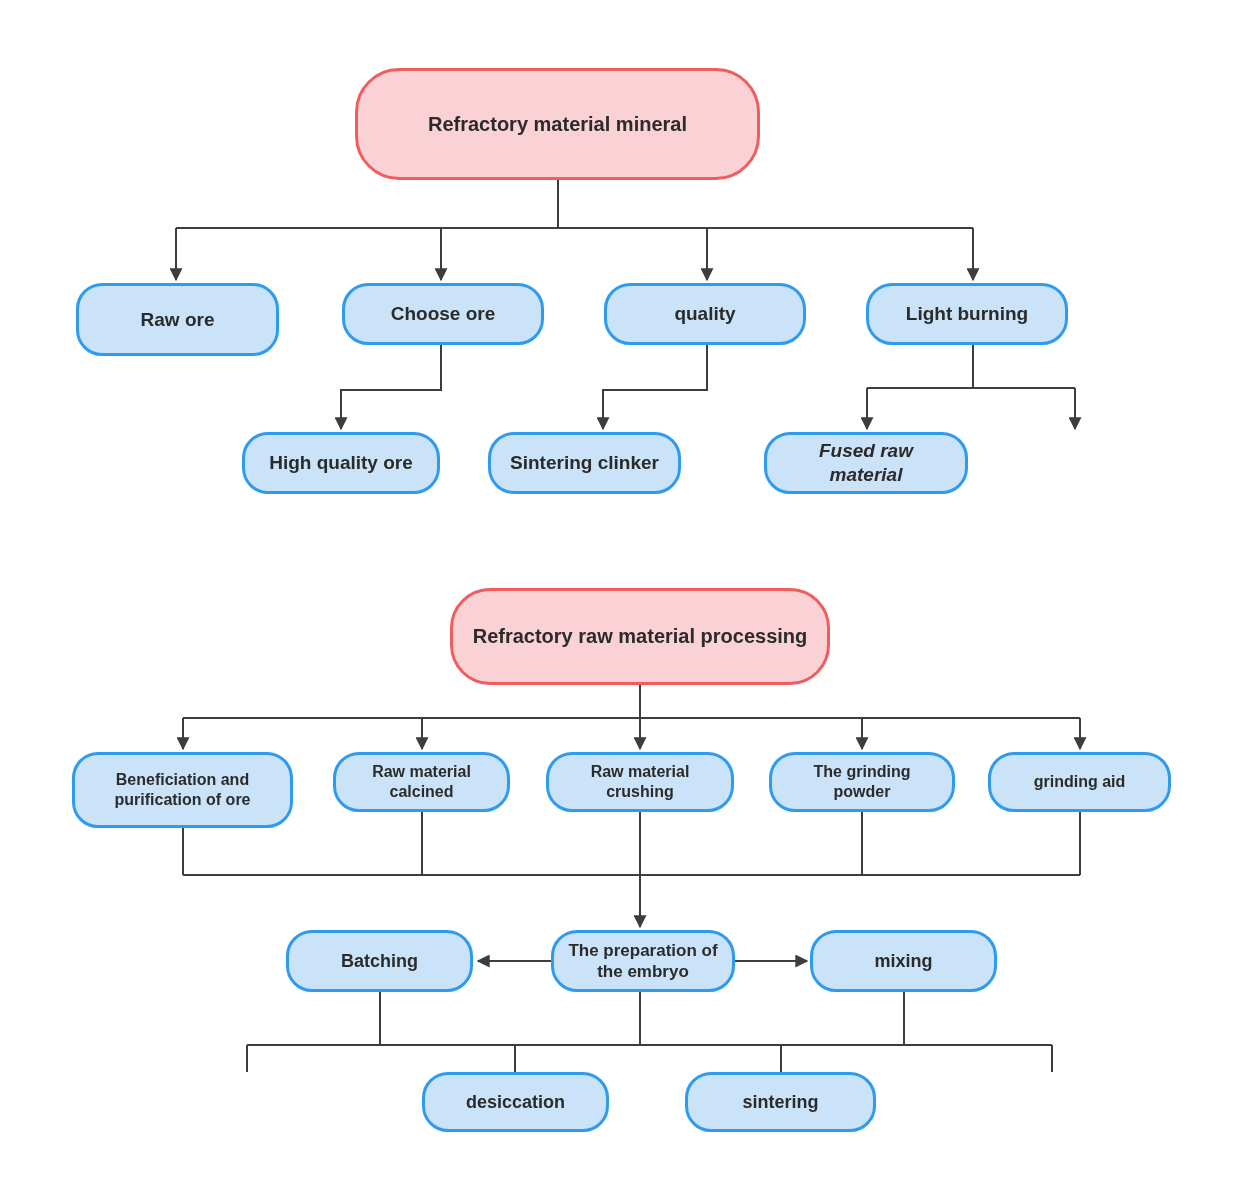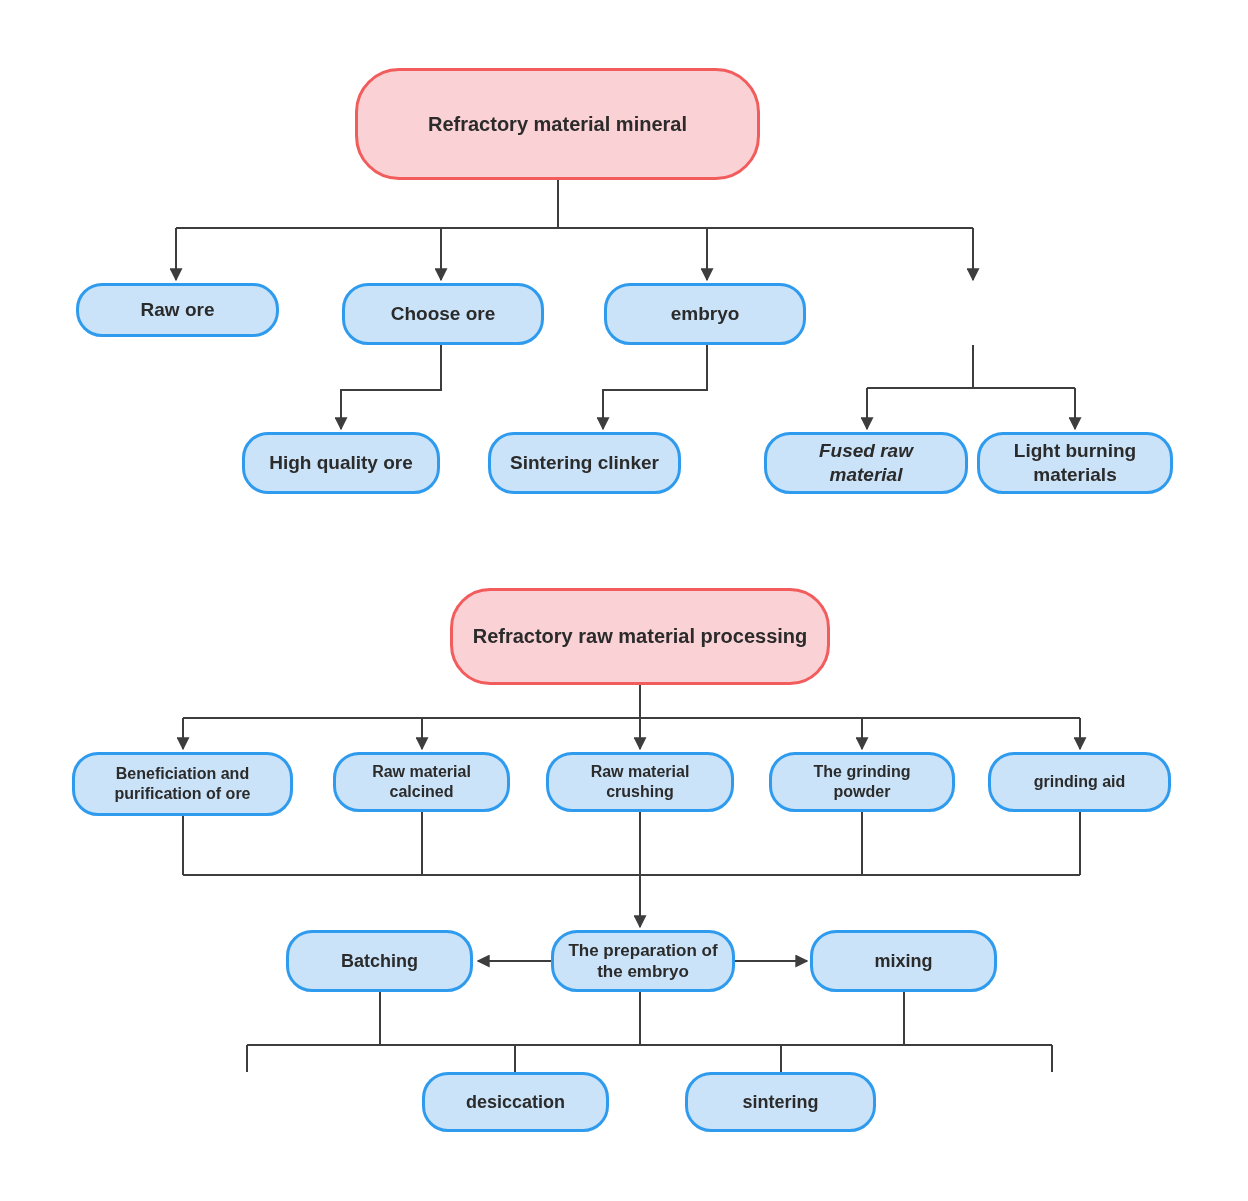--- a/index.html
+++ b/index.html
@@ -91,32 +91,32 @@
     <path d="M904 992 V1045"></path>
     <path d="M247 1045 H1052"></path>
     <path d="M247 1045 V1072"></path>
     <path d="M515 1045 V1072"></path>
     <path d="M781 1045 V1072"></path>
     <path d="M1052 1045 V1072"></path>
   </svg>
 
   <div class="node pink fs20" style="left:355px;top:68px;width:405px;height:112px">Refractory material mineral</div>
 
-  <div class="node blue fs19" style="left:76px;top:283px;width:203px;height:54px">Raw ore</div>
+  <div class="node blue fs19" style="left:76px;top:283px;width:203px;height:73px">Raw ore</div>
   <div class="node blue fs19" style="left:342px;top:283px;width:202px;height:62px">Choose ore</div>
-  <div class="node blue fs19" style="left:604px;top:283px;width:202px;height:62px">embryo</div>
+  <div class="node blue fs19" style="left:604px;top:283px;width:202px;height:62px">quality</div>
+  <div class="node blue fs19" style="left:866px;top:283px;width:202px;height:62px">Light burning</div>
 
   <div class="node blue fs19" style="left:242px;top:432px;width:198px;height:62px">High quality ore</div>
   <div class="node blue fs19" style="left:488px;top:432px;width:193px;height:62px">Sintering clinker</div>
   <div class="node blue fs19 padwide" style="left:764px;top:432px;width:204px;height:62px">Fused raw material</div>
-  <div class="node blue fs19 padnarrow" style="left:977px;top:432px;width:196px;height:62px">Light burning materials</div>
 
   <div class="node pink fs20" style="left:450px;top:588px;width:380px;height:97px;border-radius:40px">Refractory raw material processing</div>
 
-  <div class="node blue fs16 padnarrow" style="left:72px;top:752px;width:221px;height:64px">Beneficiation and purification of ore</div>
+  <div class="node blue fs16 padnarrow" style="left:72px;top:752px;width:221px;height:76px">Beneficiation and purification of ore</div>
   <div class="node blue fs16" style="left:333px;top:752px;width:177px;height:60px">Raw material calcined</div>
   <div class="node blue fs16" style="left:546px;top:752px;width:188px;height:60px">Raw material crushing</div>
   <div class="node blue fs16" style="left:769px;top:752px;width:186px;height:60px">The grinding powder</div>
   <div class="node blue fs16" style="left:988px;top:752px;width:183px;height:60px">grinding aid</div>
 
   <div class="node blue fs18" style="left:286px;top:930px;width:187px;height:62px">Batching</div>
   <div class="node blue fs17" style="left:551px;top:930px;width:184px;height:62px">The preparation of the embryo</div>
   <div class="node blue fs18" style="left:810px;top:930px;width:187px;height:62px">mixing</div>
 
   <div class="node blue fs18" style="left:422px;top:1072px;width:187px;height:60px">desiccation</div>

